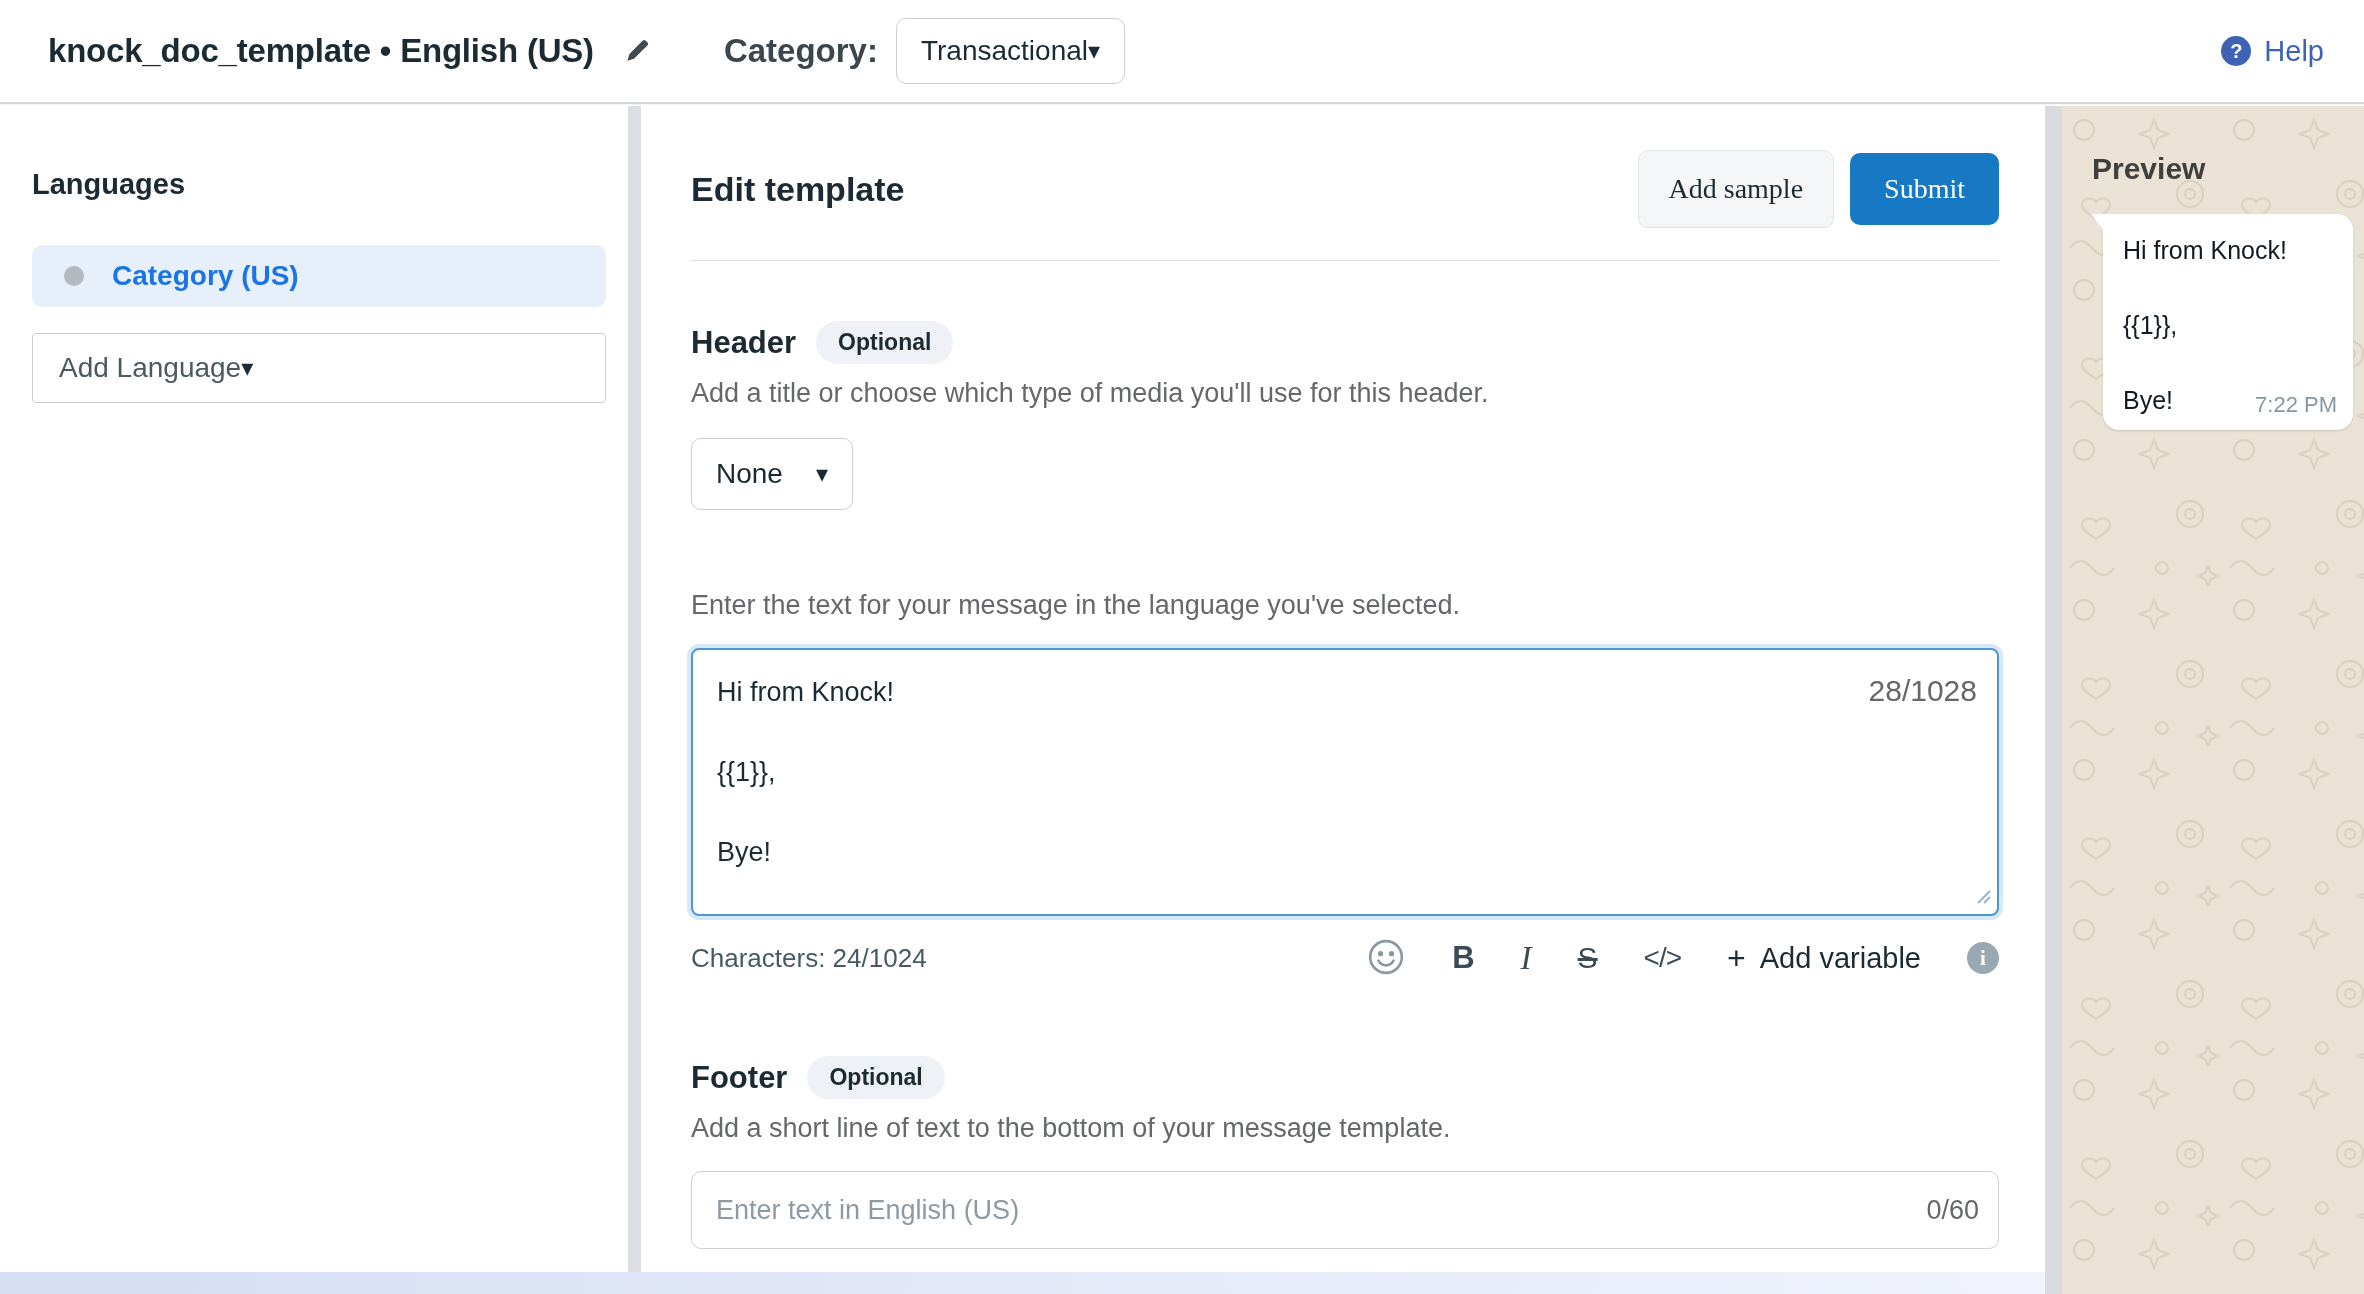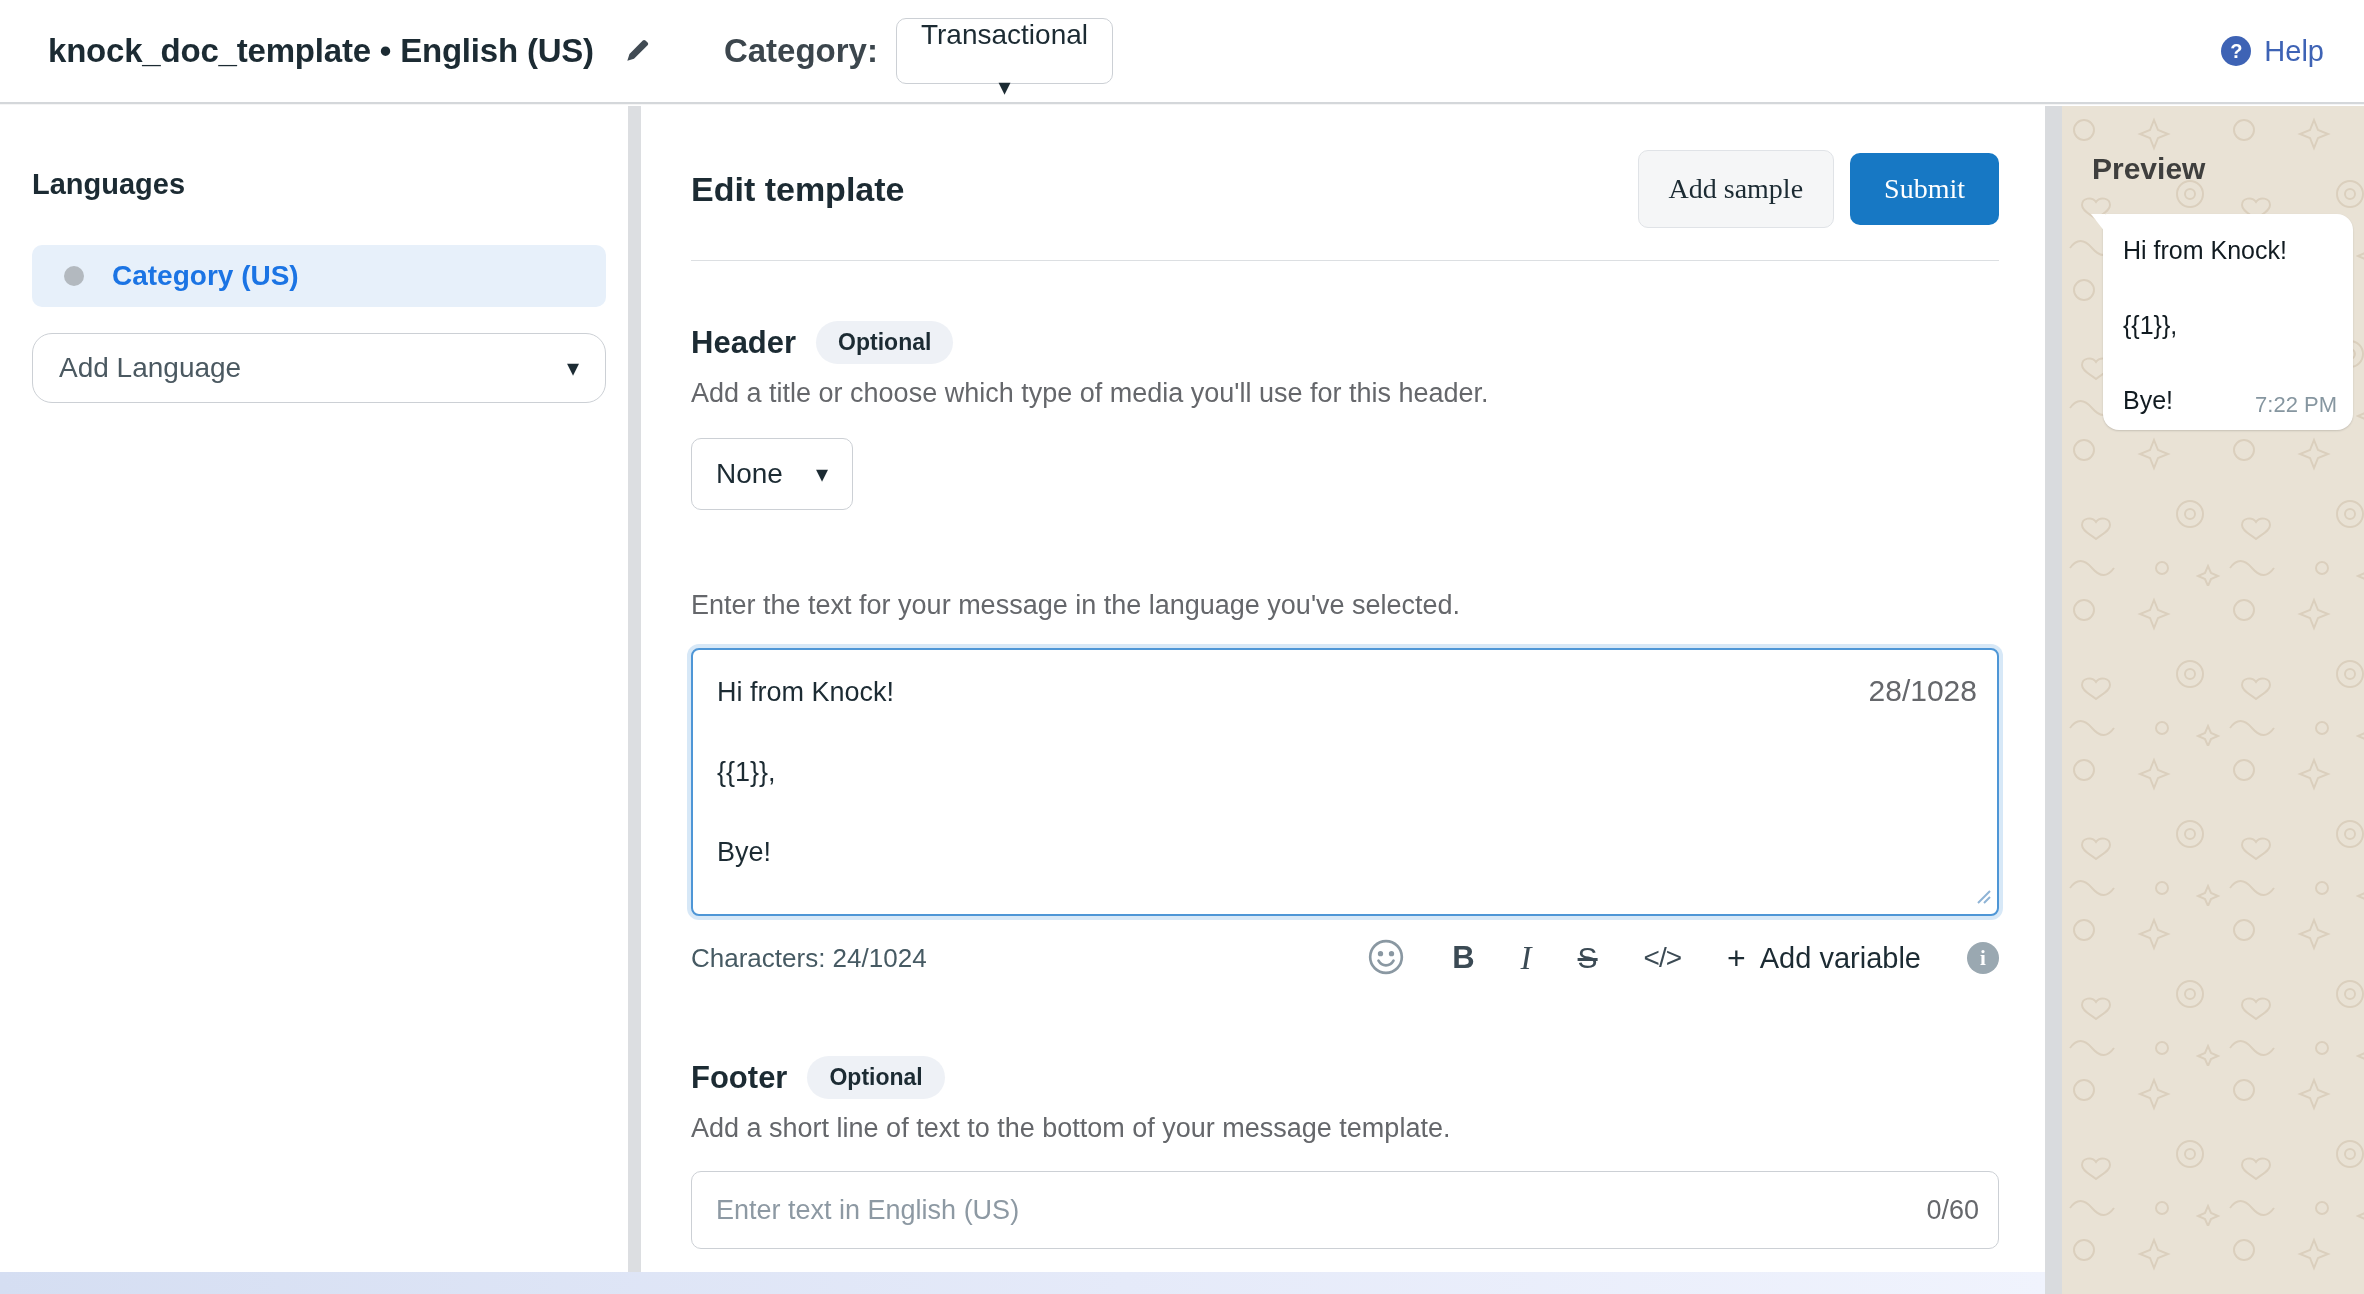--- a/index.html
+++ b/index.html
@@ -15,22 +15,22 @@
     box-shadow:0 1px 0 rgba(0,0,0,.04);
     display:flex;align-items:center;box-sizing:border-box;
     padding:0 40px 0 48px;z-index:30;
   }
   .tb-title{font-size:33px;font-weight:700;letter-spacing:-.2px;color:#1c2b33;white-space:nowrap;}
   .pencil-btn{margin-left:24px;border:none;background:transparent;cursor:pointer;display:flex;align-items:center;padding:4px;}
   .cat-label{margin-left:66px;font-size:33px;font-weight:700;color:#3c464d;}
   .cat-dd{
     margin-left:18px;height:66px;box-sizing:border-box;
     border:1.5px solid #ccd0d5;border-radius:10px;background:#fff;
-    display:flex;align-items:center;gap:24px;padding:0 24px;
-    font-size:28px;color:#1c2b33;cursor:pointer;font-family:inherit;flex-direction:column;
+    display:flex;align-items:center;padding:0 24px;
+    font-size:28px;color:#1c2b33;cursor:pointer;font-family:inherit;
   }
   .caret{font-size:24px;line-height:1;color:#1c2b33;}
   .help{margin-left:auto;display:flex;align-items:center;gap:13px;cursor:pointer;}
   .help-circle{
     width:30px;height:30px;border-radius:50%;background:#3e63b5;color:#fff;
     display:flex;align-items:center;justify-content:center;
     font-size:20px;font-weight:700;
   }
   .help-label{font-size:29px;color:#3e63b5;}
   
@@ -40,22 +40,22 @@
   }
   .sb-heading{margin-top:62px;font-size:29px;font-weight:700;color:#1c2b33;}
   .lang-item{
     margin-top:44px;height:62px;border-radius:10px;background:#e7f0fa;
     display:flex;align-items:center;gap:28px;padding:0 32px;cursor:pointer;
   }
   .lang-dot{width:20px;height:20px;border-radius:50%;background:#b3b9bf;flex:0 0 auto;}
   .lang-label{font-size:28px;font-weight:700;color:#1b74e4;}
   .add-lang{
     margin-top:26px;height:70px;box-sizing:border-box;
-    border:1.5px solid #ccd0d5;border-radius:20px;background:#fff;
-    display:flex;align-items:center;justify-content:space-between;
+    border:1.5px solid #ccd0d5;border-radius:4px;background:#fff;
+    display:flex;align-items:center;
     padding:0 26px;font-size:28px;color:#4b5961;cursor:pointer;font-family:inherit;width:100%;
   }
   .v-divider{position:absolute;left:628px;top:106px;width:13px;bottom:0;background:#dcdee1;}
   
   .main{
     position:absolute;left:641px;top:106px;width:1404px;bottom:0;background:#fff;
     box-sizing:border-box;padding:0 46px 0 50px;overflow:hidden;
   }
   .edit-row{margin-top:44px;display:flex;align-items:center;}
   .edit-title{font-size:34px;font-weight:700;color:#1c2b33;margin:0;}

